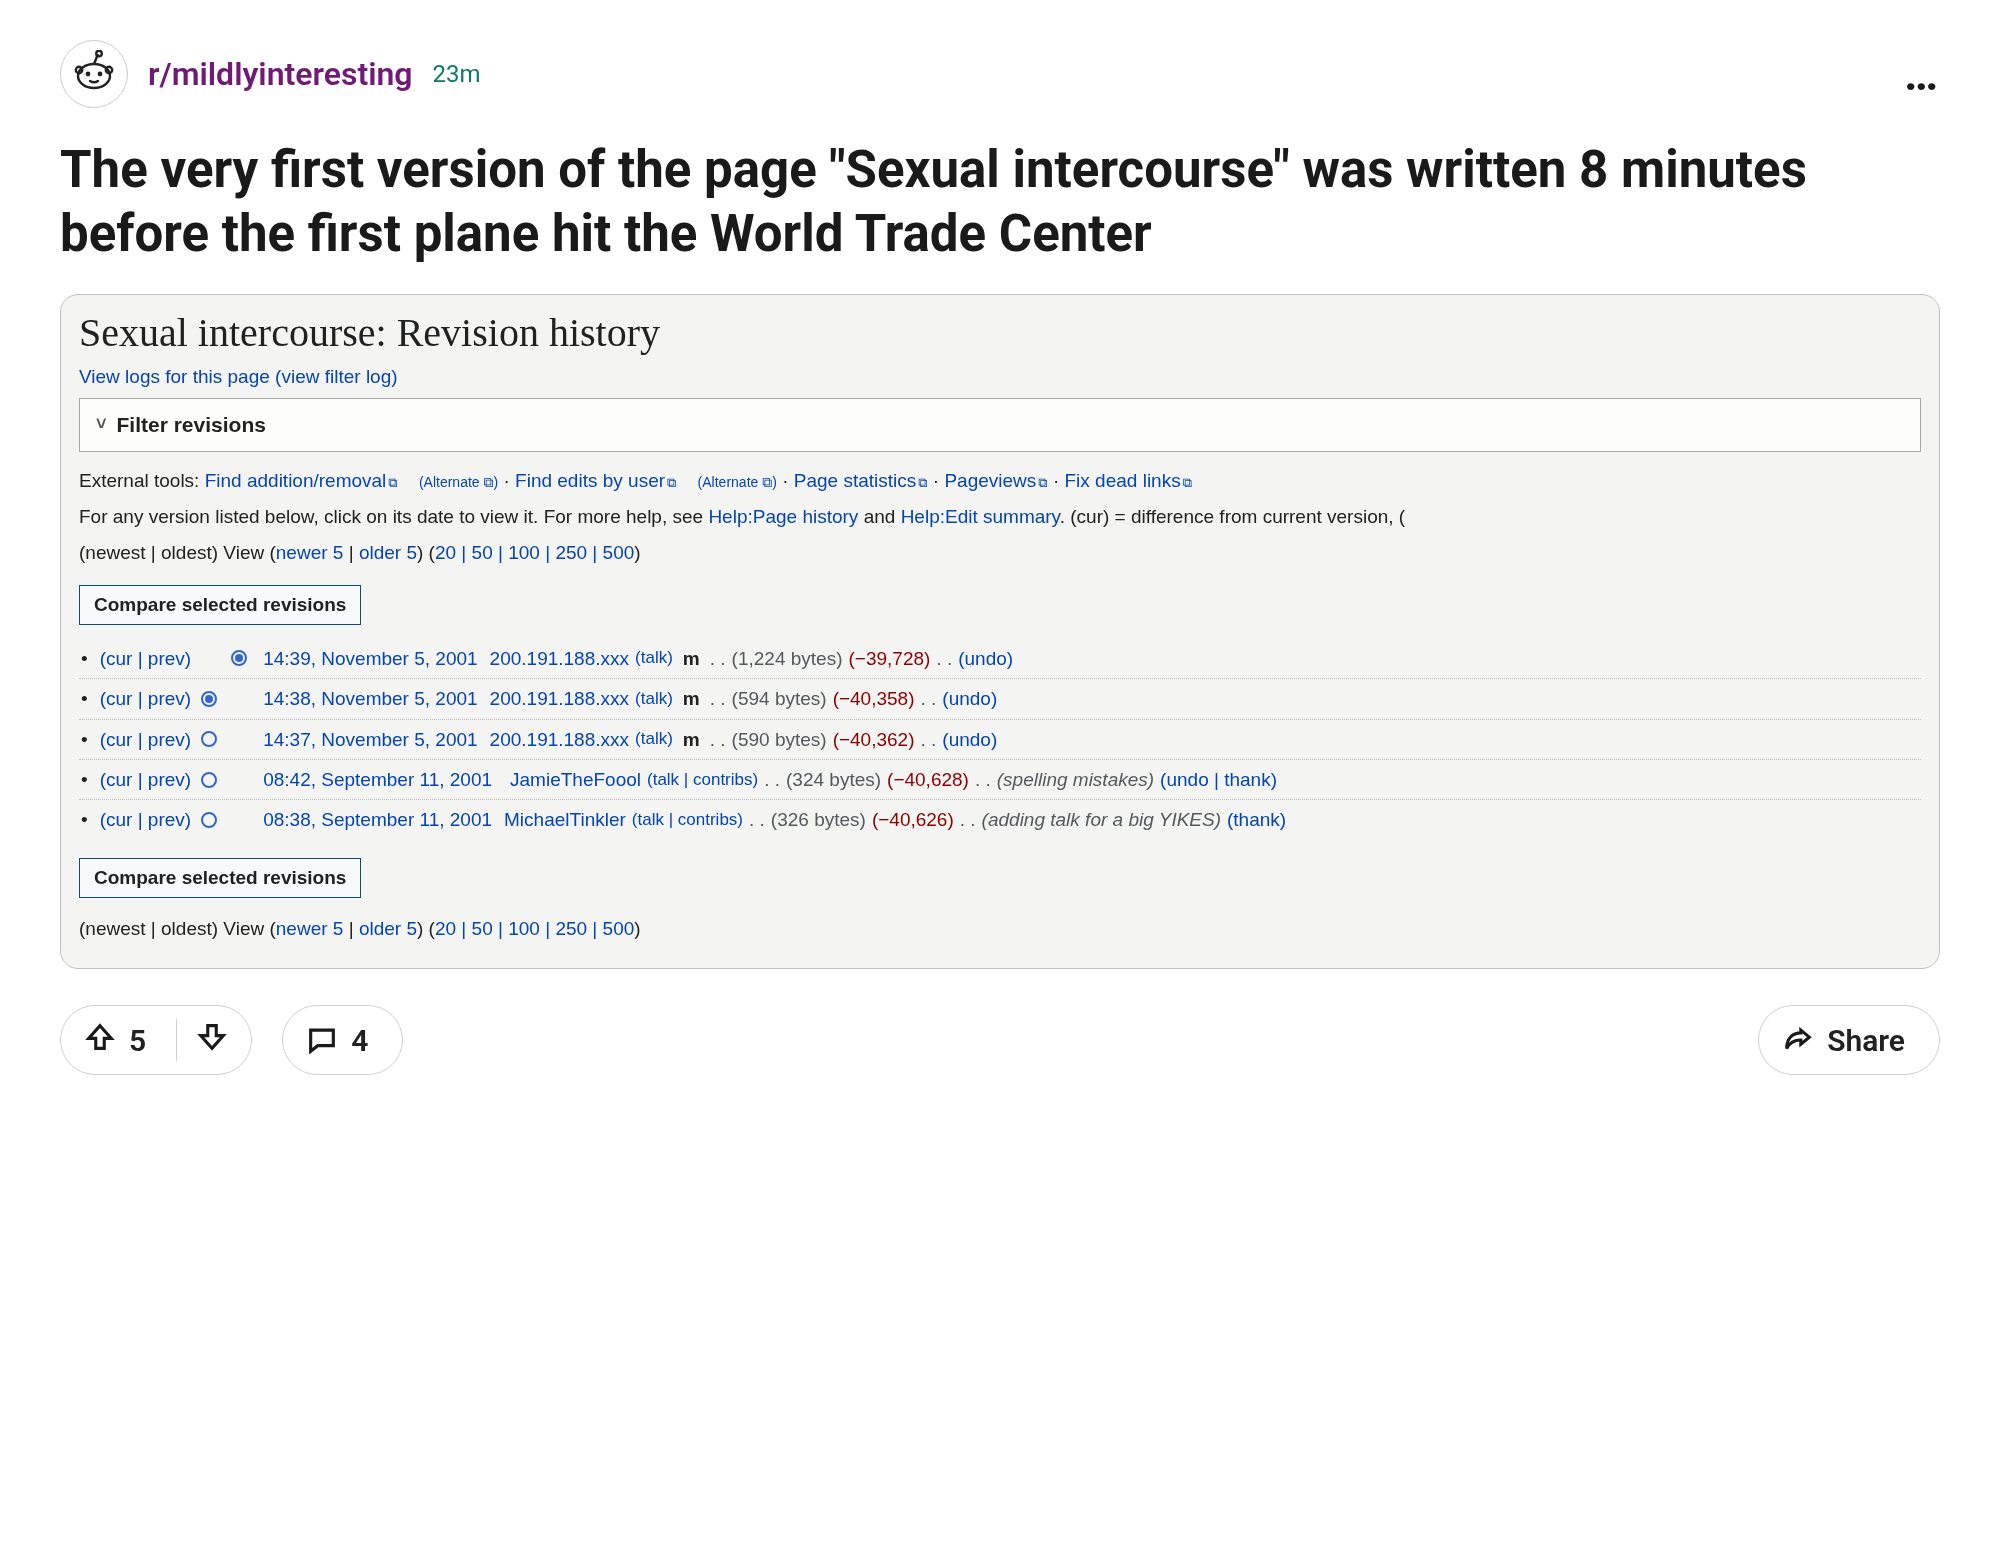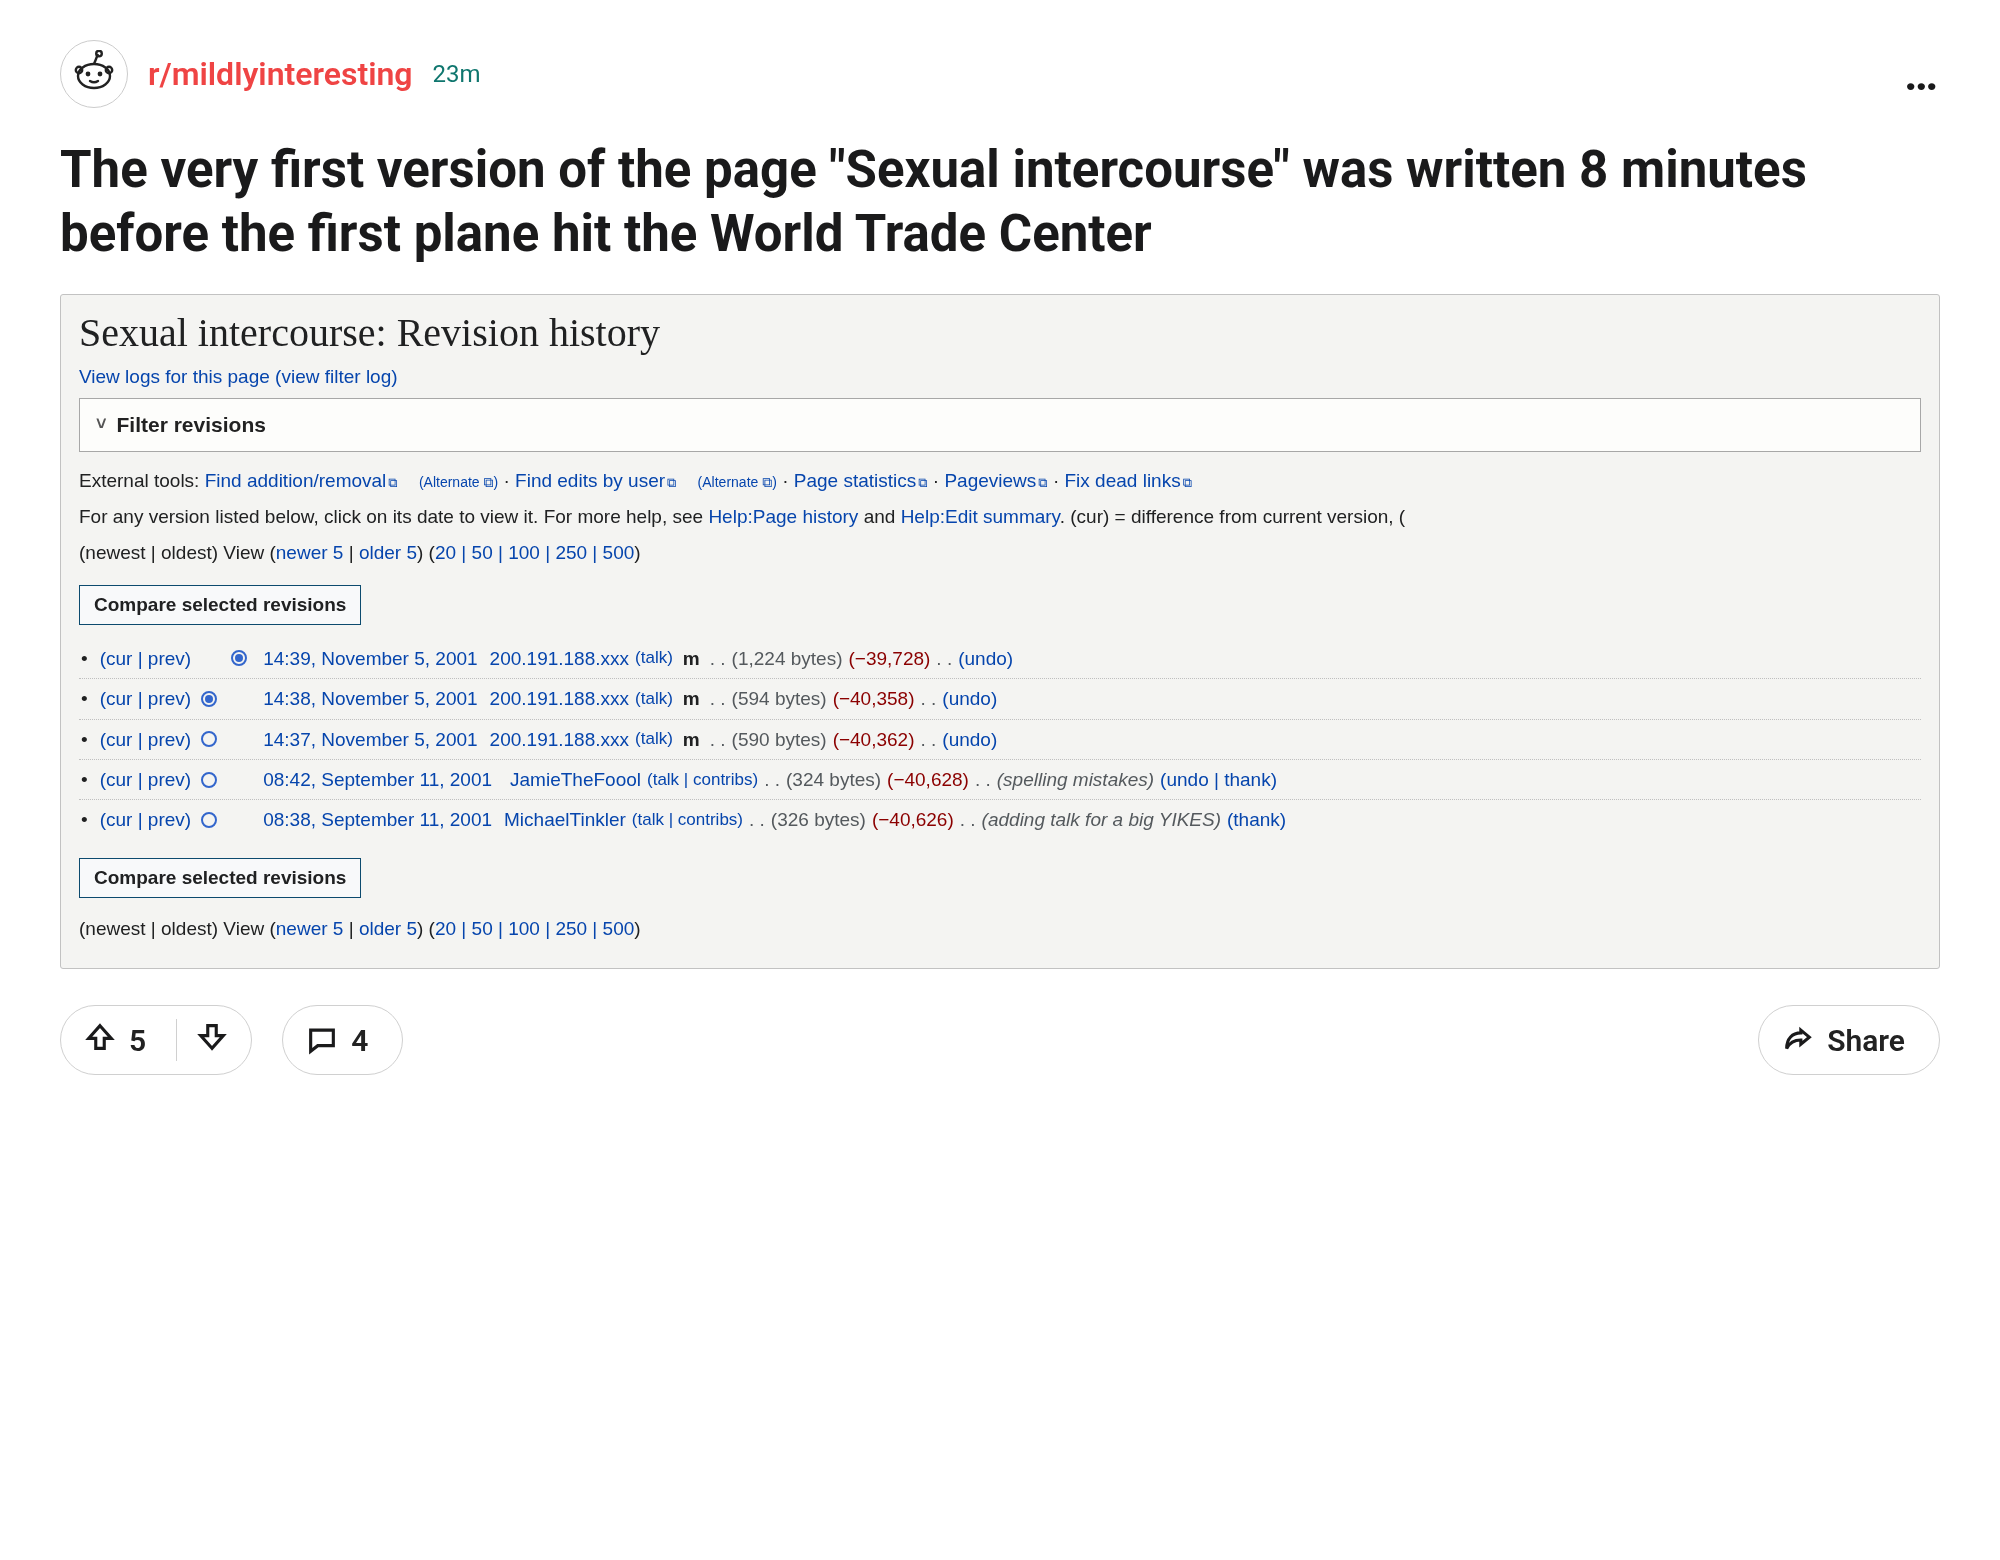--- a/index.html
+++ b/index.html
@@ -24,21 +24,21 @@
     display: flex;
     align-items: center;
     justify-content: center;
     background: #fff;
     margin-right: 20px;
   }
   .avatar svg { width: 48px; height: 48px; }
   .subreddit {
     font-weight: 600;
     font-size: 32px;
-    color: #ef4444;
+    color: #701a75;
   }
   .timestamp {
     font-size: 24px;
     color: #0f766e;
     margin-left: 20px;
   }
   .more-icon {
     margin-left: auto;
     font-size: 46px;
     letter-spacing: 2px;
@@ -48,21 +48,21 @@
   }
   .post-title {
     font-size: 51px;
     font-weight: 700;
     line-height: 1.25;
     margin-bottom: 28px;
     color: #1a1a1b;
   }
   .embed {
     border: 1px solid #c2c2c2;
-    border-radius: 3px;
+    border-radius: 18px;
     background: #f4f4f2;
     padding: 14px 18px 18px 18px;
     font-family: "Helvetica Neue", Arial, sans-serif;
     color: #202122;
     overflow: hidden;
   }
   .embed-title {
     font-family: Georgia, "Times New Roman", serif;
     font-size: 40px;
     font-weight: 400;

